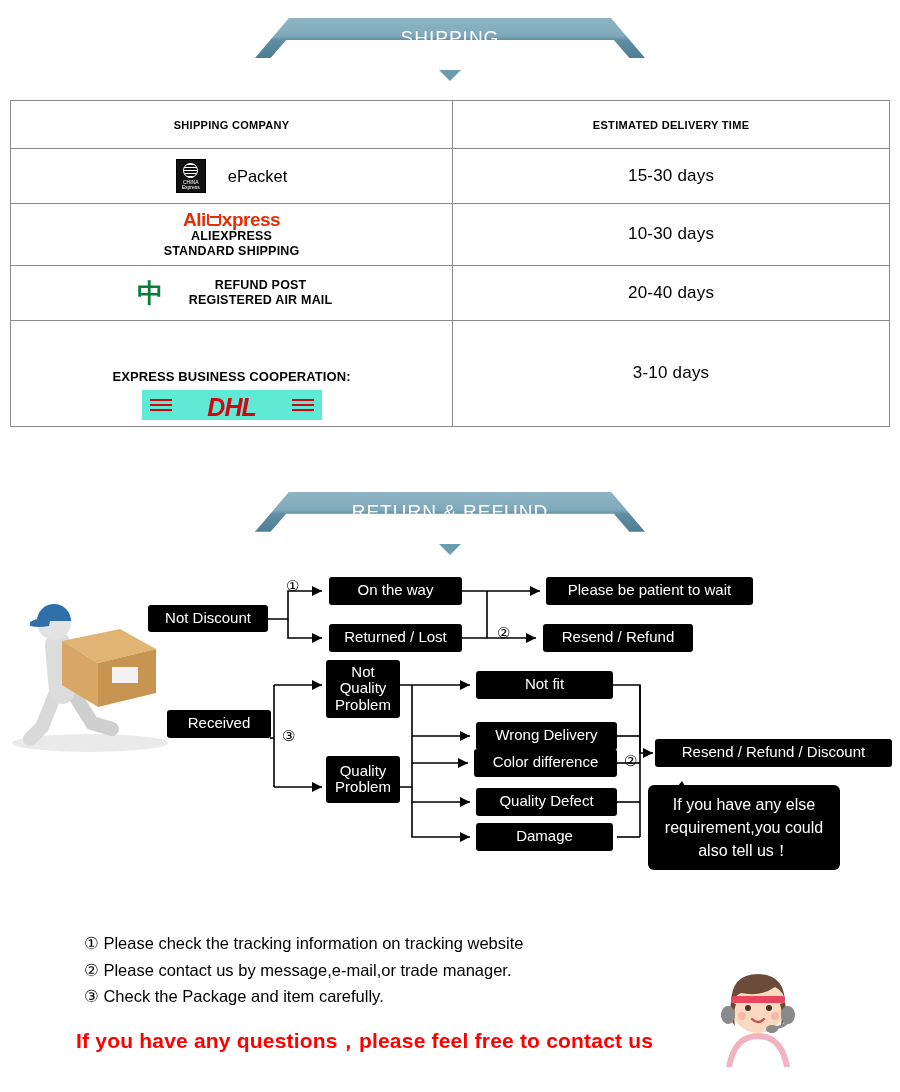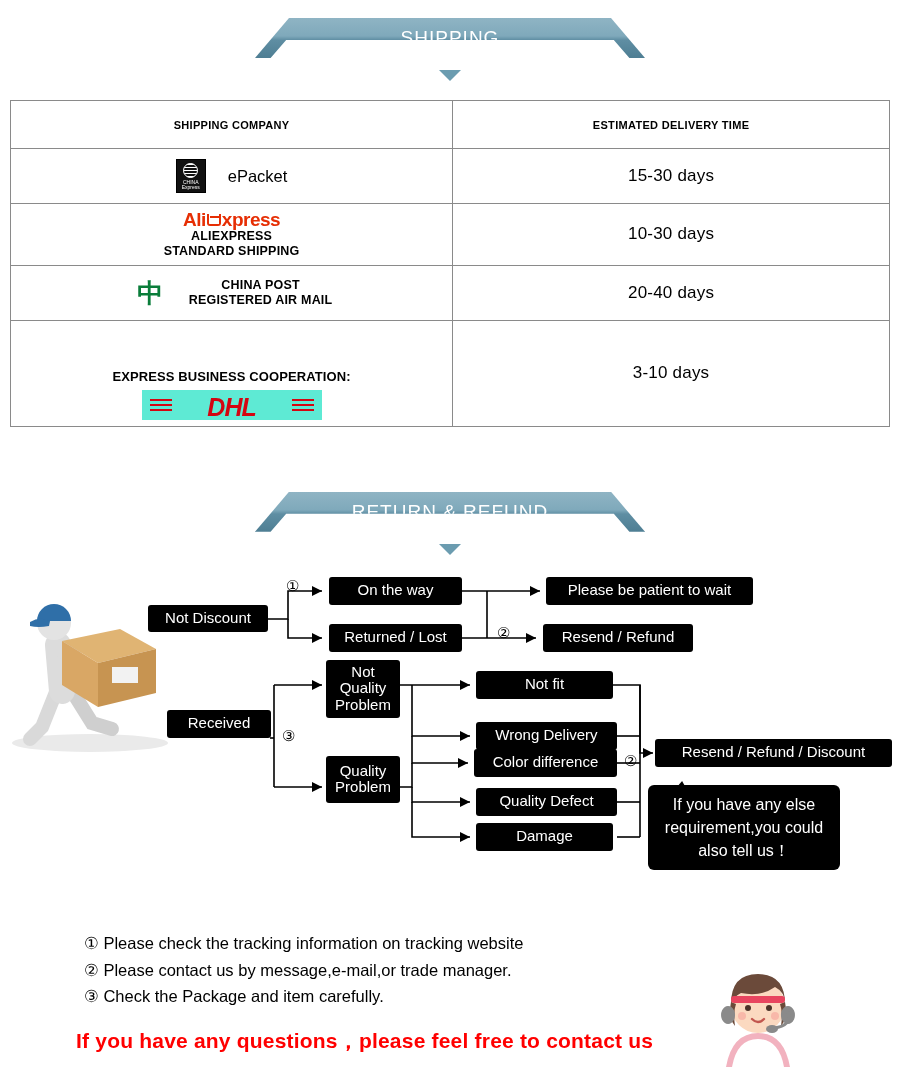--- a/index.html
+++ b/index.html
@@ -317,21 +317,21 @@
     <td class="time">10-30 days</td>
   </tr>
 
   <tr>
     <td class="company">
       <div class="company-cell">
         <div class="chinapost-logo">
           <span class="cp-mark">中</span>
         </div>
         <div class="company-stack">
-          <div class="cp-text">CHINA POST</div>
+          <div class="cp-text">REFUND POST</div>
           <div class="cp-text">REGISTERED AIR MAIL</div>
         </div>
       </div>
     </td>
     <td class="time">20-40 days</td>
   </tr>
 
   <tr>
     <td class="company" style="height:68px;">
       <div class="company-stack">

